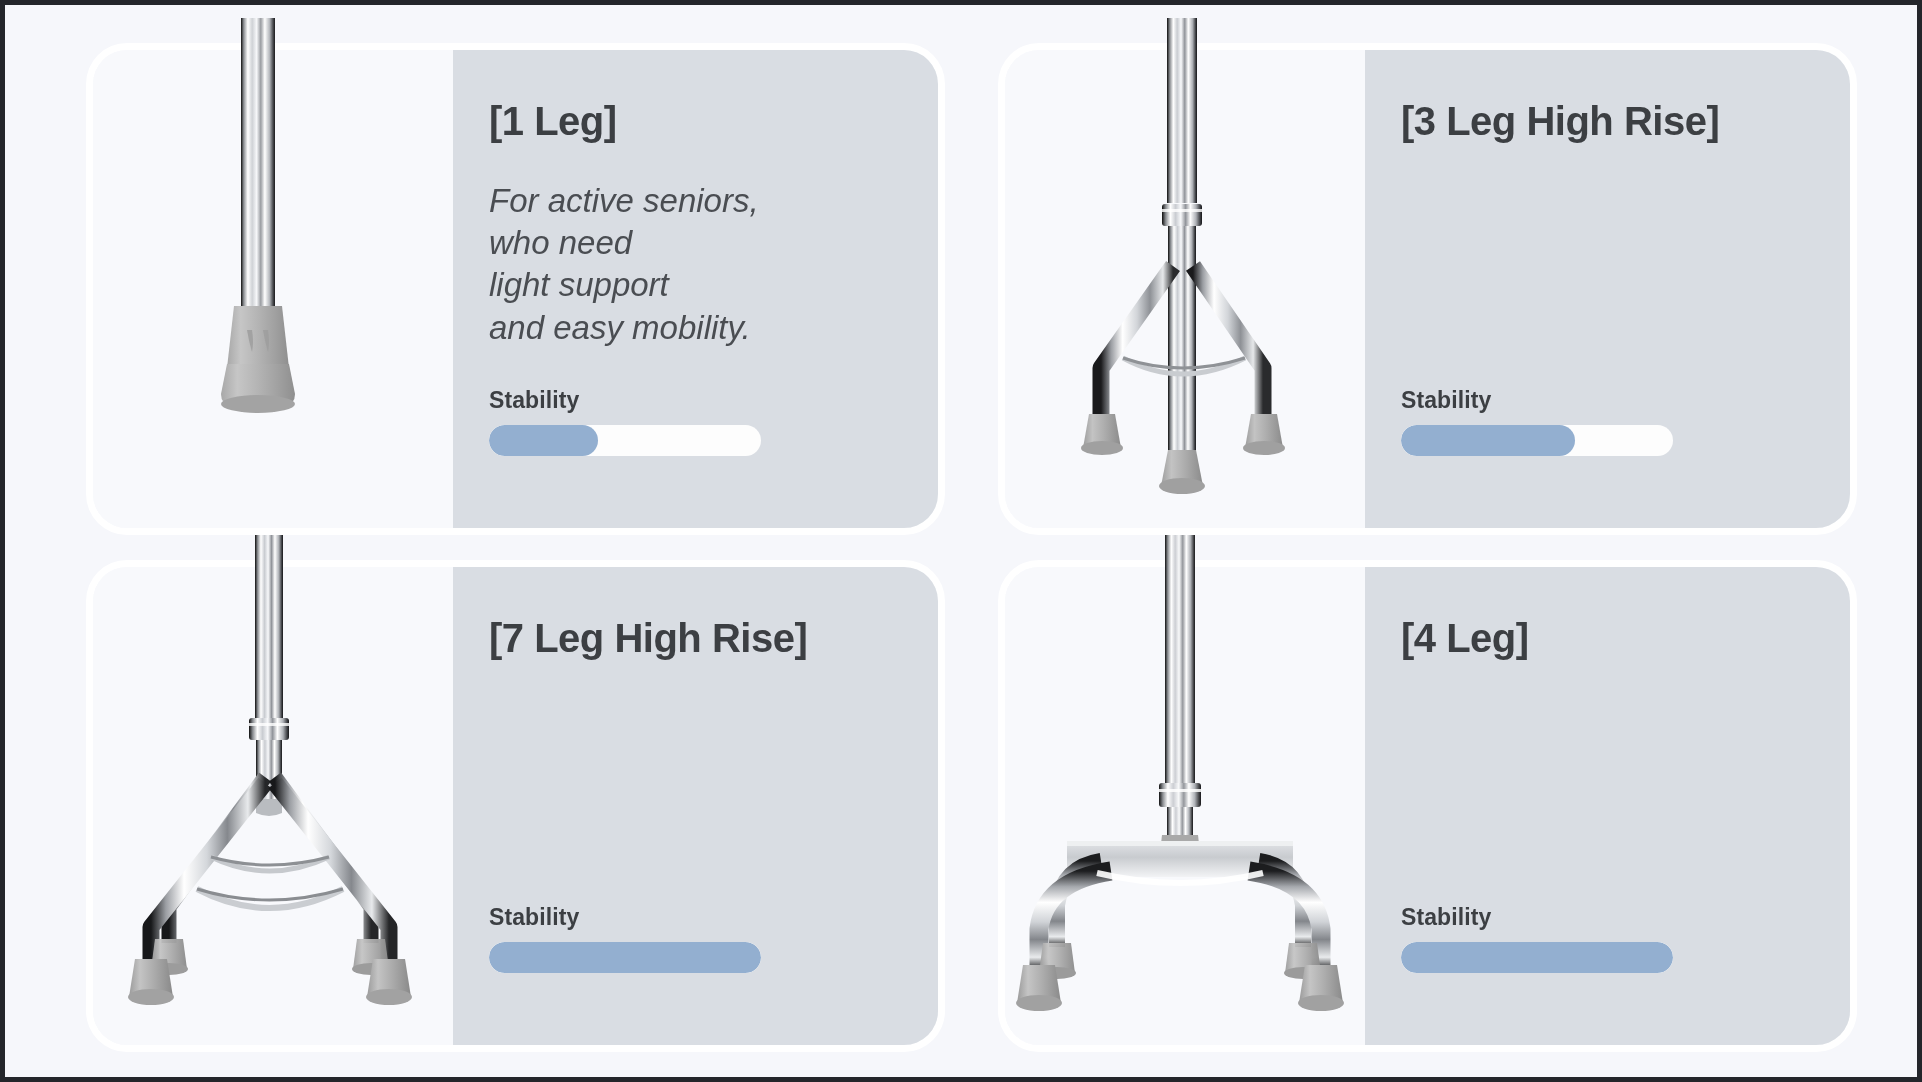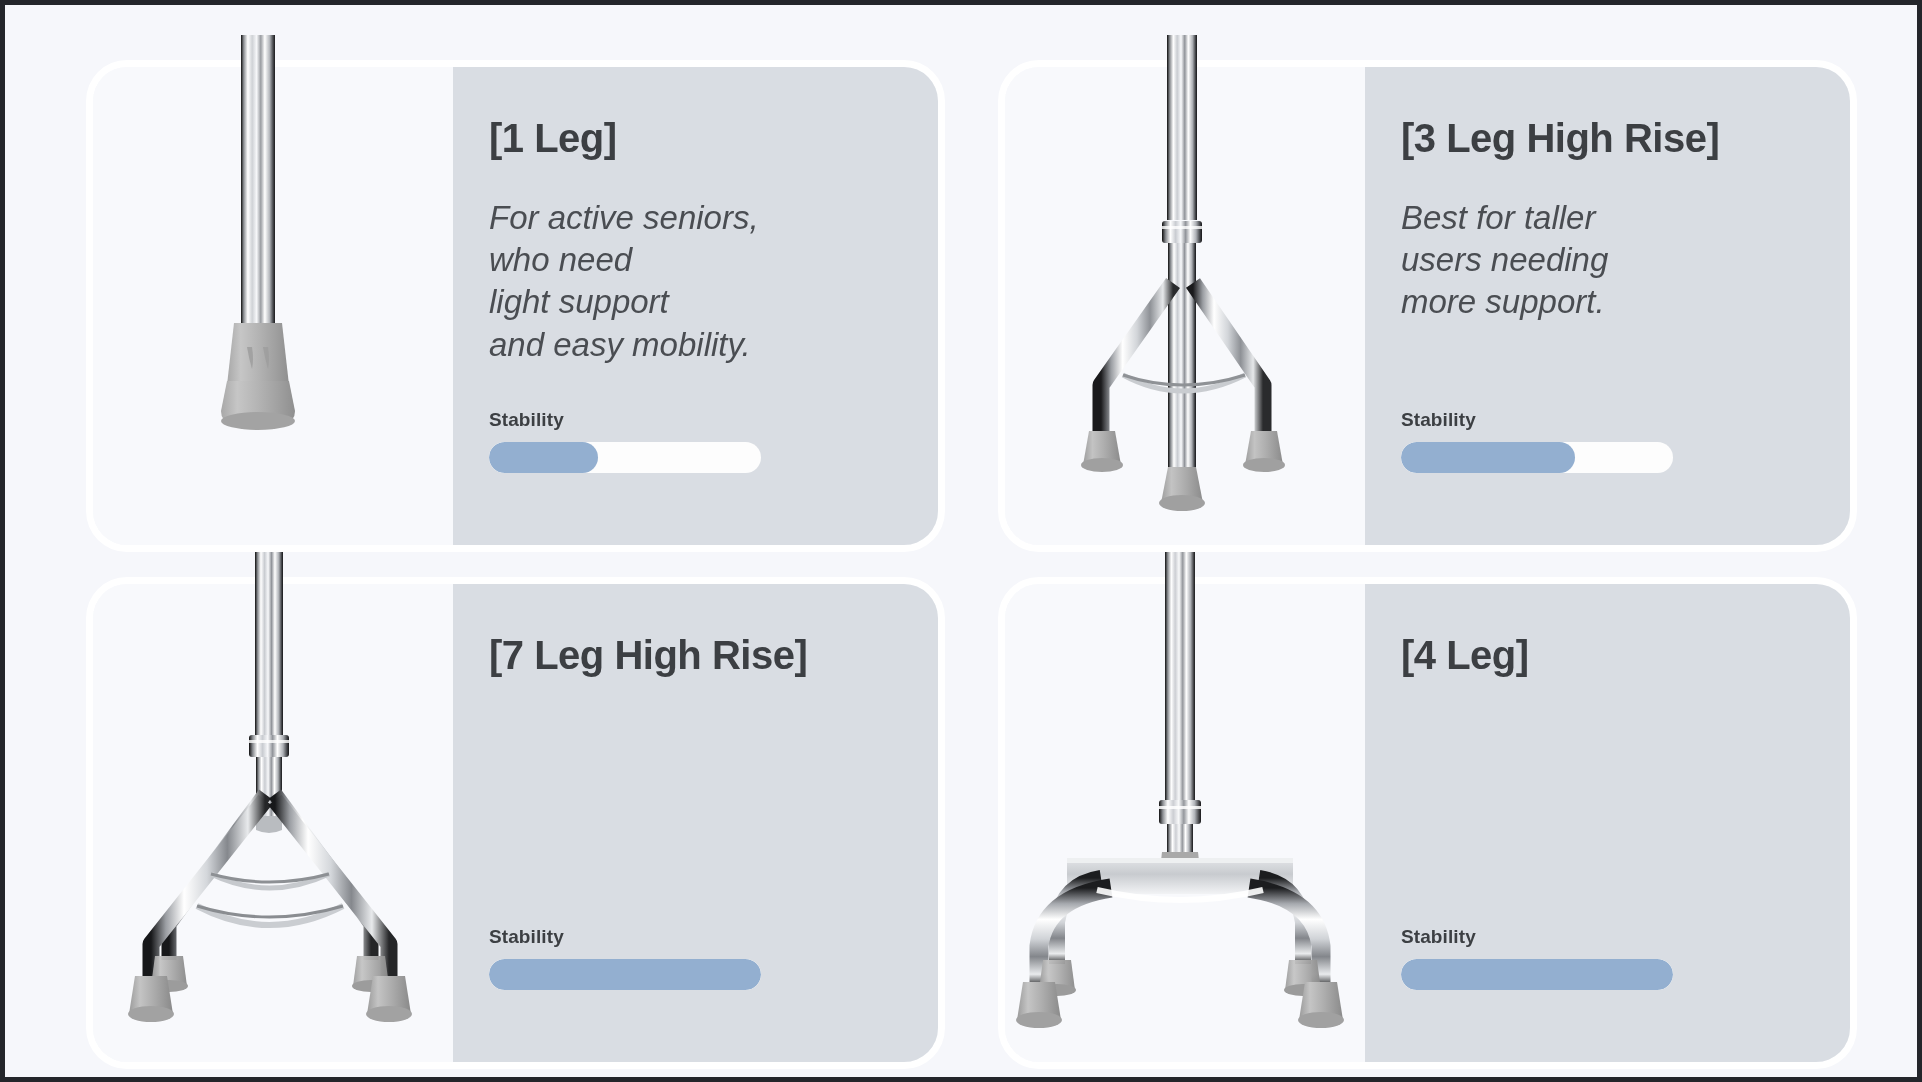--- a/index.html
+++ b/index.html
@@ -20,21 +20,21 @@
     left: 0; top: 0;
     width: 1922px;
     height: 1082px;
     box-sizing: border-box;
     border: 5px solid #24262b;
     background: #f6f7fb;
   }
 
   #grid {
     position: absolute;
-    left: 0; top: 17px;
+    left: 0; top: 0;
     width: 1912px;
     height: 964px;
   }
 
   
   .card {
     position: absolute;
     width: 845px;
     height: 478px;
     border-radius: 34px;
@@ -100,21 +100,21 @@
     font-style: italic;
   }
 
   .stability-block {
     position: absolute;
     left: 36px;
     bottom: 72px;
     width: 272px;
   }
   .stability-label {
-    font-size: 19px;
+    font-size: 23px;
     font-weight: 700;
     color: #3c3f43;
     letter-spacing: 0.1px;
     margin-bottom: 11px;
   }
   .stability-track {
     position: relative;
     width: 272px;
     height: 31px;
     border-radius: 16px;
@@ -239,23 +239,20 @@
 
           <path d="M246 376 L272 376 L278 410 L240 410 Z" fill="url(#rubber2)"></path>
           <ellipse cx="259" cy="410" rx="21" ry="7" fill="#a0a0a0"></ellipse>
 
           <path d="M163 412 L191 412 L198 448 L156 448 Z" fill="url(#rubber2)"></path>
           <ellipse cx="177" cy="448" rx="23" ry="8" fill="#a0a0a0"></ellipse>
         </svg>
       </div>
       <div class="card-text">
         <h2 class="card-title">[3 Leg High Rise]</h2>
-        <p class="card-desc">Best for taller
-users needing
-more support.</p>
         <div class="stability-block">
           <div class="stability-label">Stability</div>
           <div class="stability-track">
             <div class="stability-fill" style="width: 64%;"></div>
           </div>
         </div>
       </div>
     </div>
 
     <div class="card c3">

